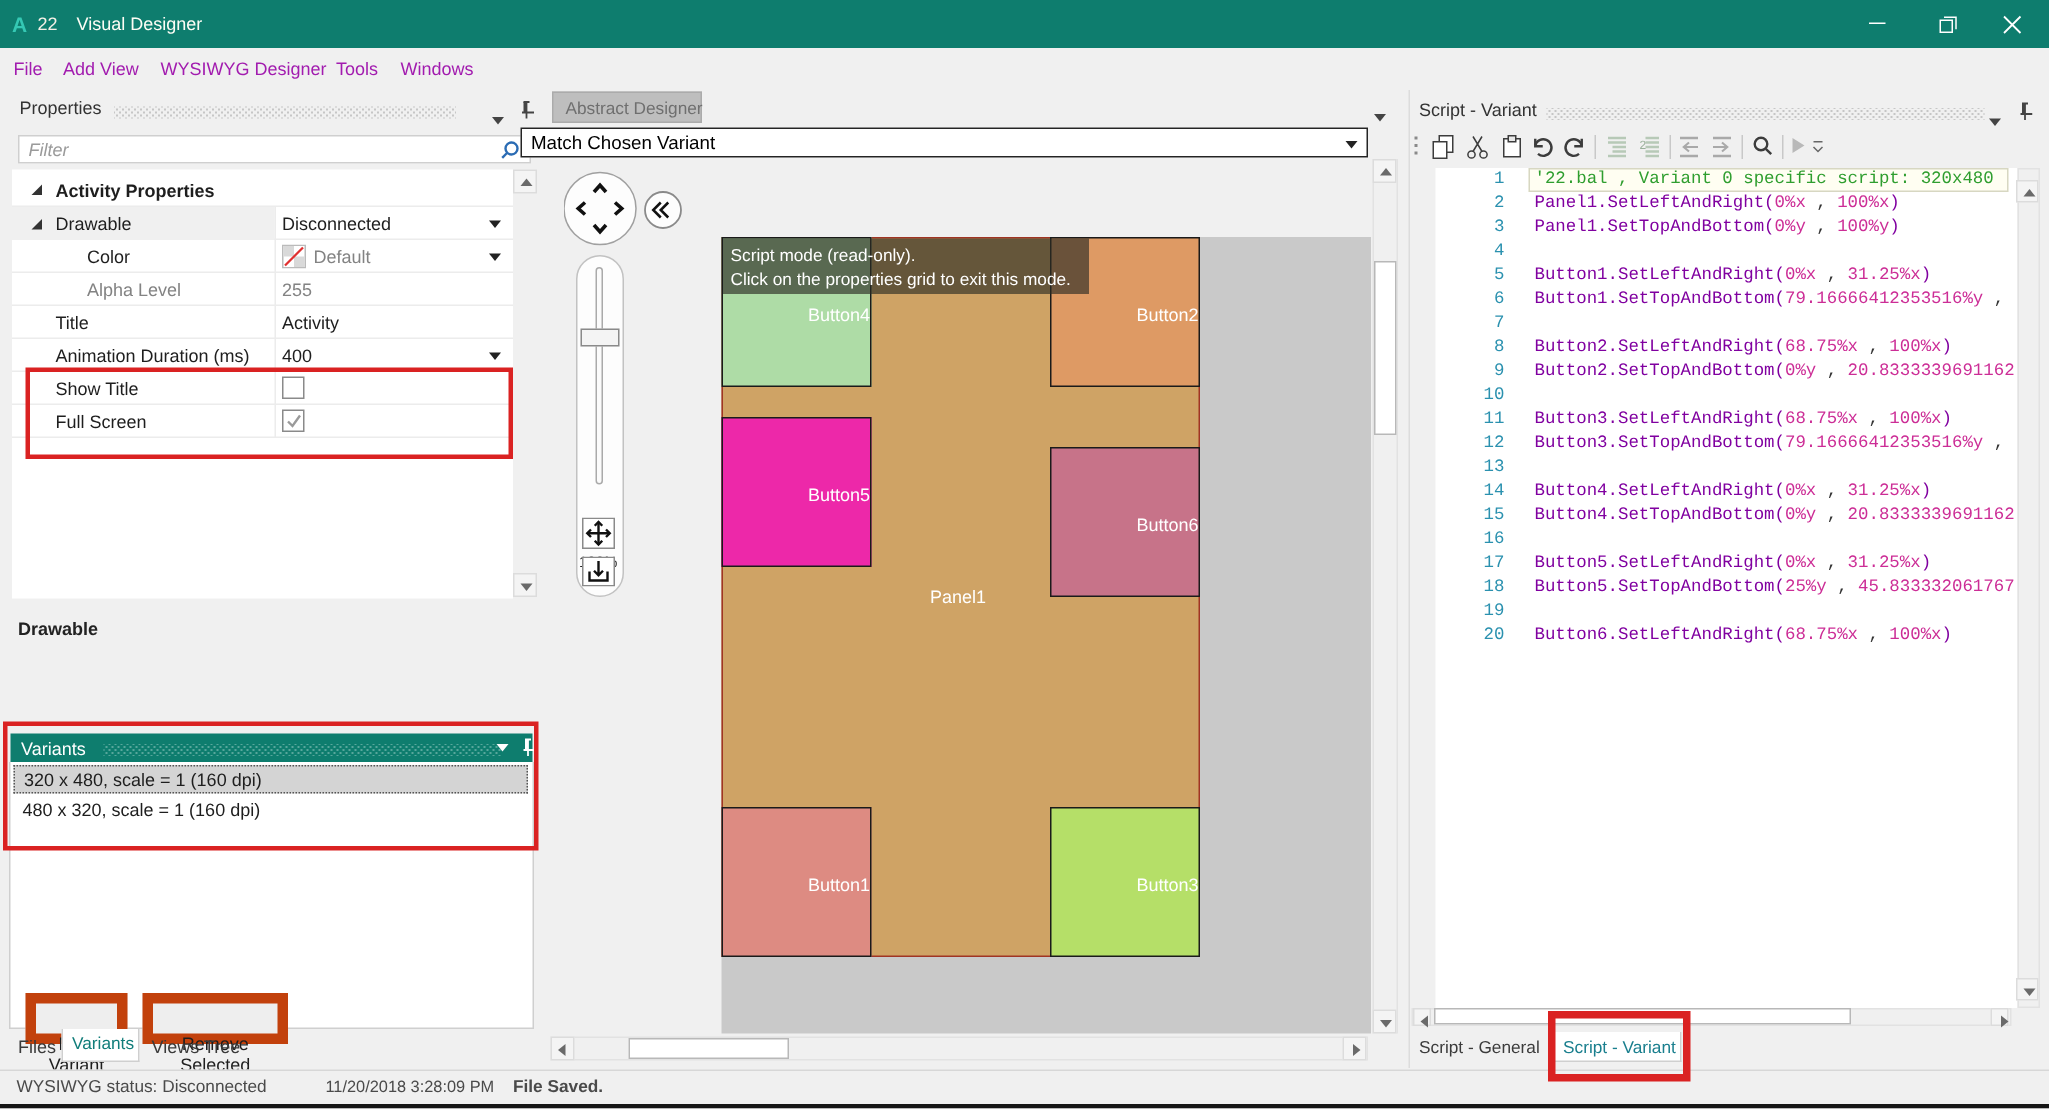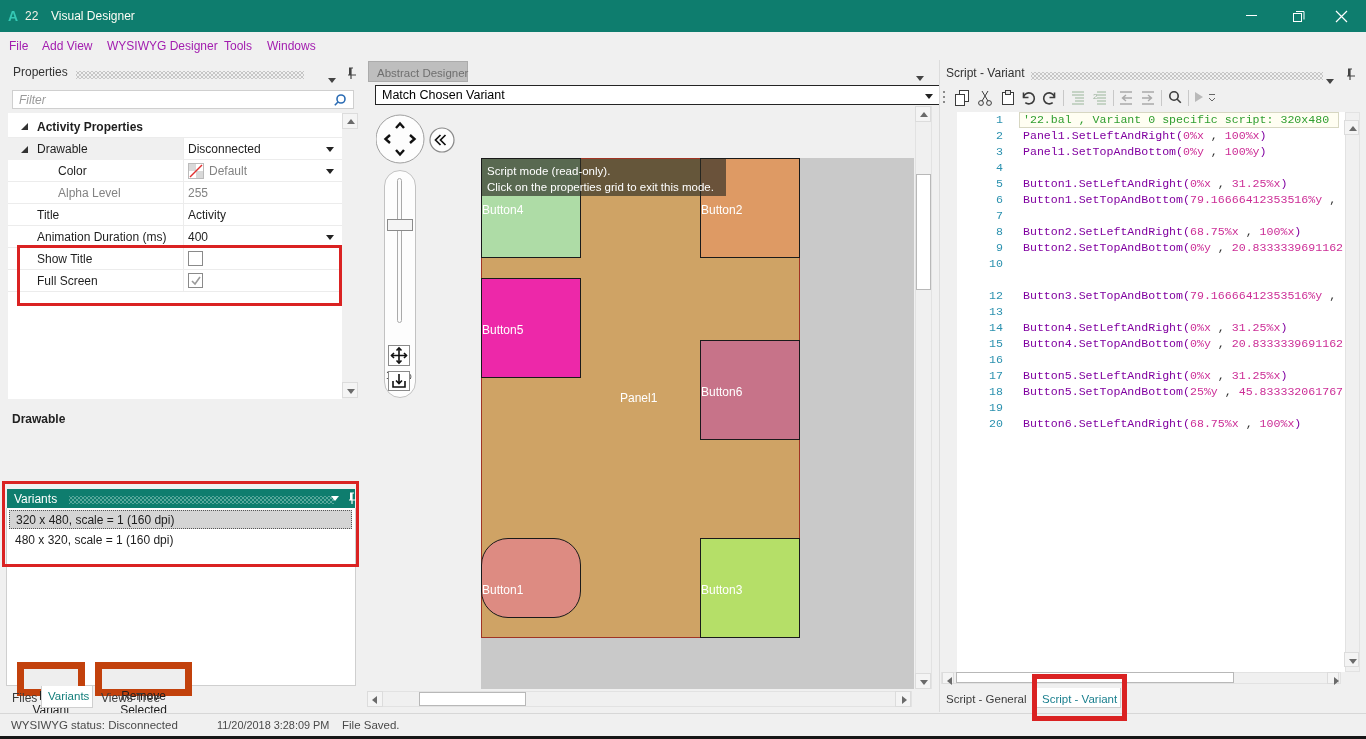--- a/index.html
+++ b/index.html
@@ -38,24 +38,24 @@
 #varhead{position:absolute;left:7px;top:489px;width:348px;height:19px;background:#0e7d6e;color:#fff;}
 #varlist{position:absolute;left:6px;top:508px;width:350px;height:178px;background:#fff;border:1px solid #cfcfcf;border-top:none;}
 .vitem{position:absolute;left:2px;width:343px;height:19px;font-size:12px;padding:2px 0 0 6px;}
 .vsel{background:#d4d4d4;border:1px dotted #555;}
 .btn{position:absolute;height:27px;background:#eeeeee;border:7px solid #c2410c;font-size:12px;text-align:center;padding-top:20px;}
 
 .tabrow{position:absolute;font-size:12px;white-space:nowrap;}
 .tabsel{background:#fff;border:1px solid #cfcfcf;border-top:none;color:#0d7d6e;}
 
 #midtab{position:absolute;left:368px;top:61px;width:100px;height:21px;background:#bebebe;border:1px solid #ababab;color:#6f6f6f;padding:5px 0 0 8px;font-size:11.5px;white-space:nowrap;}
-#midcombo{position:absolute;left:375px;top:85px;width:565px;height:20px;background:#fff;border:1px solid #242424;font-size:12.5px;padding:2px 0 16px 6px;color:#000;}
+#midcombo{position:absolute;left:347px;top:85px;width:565px;height:20px;background:#fff;border:1px solid #242424;font-size:12.5px;padding:2px 0 16px 6px;color:#000;}
 #canvasgray{position:absolute;left:481px;top:158px;width:433px;height:531px;background:#c9c9c9;}
 #phone{position:absolute;left:481px;top:158px;width:319px;height:480px;background:#cfa365;border:1px solid #a03424;}
-.cbtn{position:absolute;border:1.5px solid #1a1a1a;color:#fff;font-size:12px;text-align:left;}
+.cbtn{position:absolute;border:1.5px solid #1a1a1a;color:#fff;font-size:12px;text-align:right;}
 #tooltip{position:absolute;left:482px;top:159px;width:244px;height:37px;background:rgba(45,46,37,0.66);color:#fff;font-size:11.5px;padding:4px 0 0 5px;line-height:16px;white-space:nowrap;}
 
 .sbtrack{position:absolute;background:#f0f0f0;border:1px solid #e2e2e2;}
 .sbthumb{position:absolute;background:#fff;border:1px solid #b8b8b8;}
 .sbarrow{position:absolute;width:16px;height:16px;background:#f4f4f4;border:1px solid #dcdcdc;}
 .sbarrow:after{content:"";position:absolute;width:0;height:0;}
 .aup:after{left:4px;top:5px;border-left:4px solid transparent;border-right:4px solid transparent;border-bottom:5px solid #6a6a6a;}
 .adn:after{left:4px;top:6px;border-left:4px solid transparent;border-right:4px solid transparent;border-top:5px solid #6a6a6a;}
 .alf:after{left:4px;top:4px;border-top:4px solid transparent;border-bottom:4px solid transparent;border-right:5px solid #6a6a6a;}
 .art:after{left:6px;top:4px;border-top:4px solid transparent;border-bottom:4px solid transparent;border-left:5px solid #6a6a6a;}
@@ -198,22 +198,22 @@
 
 <div id="midtab">Abstract Designer</div>
 <div class="abs" style="left:916px;top:70px;"><span class="ddown"></span></div>
 <div id="midcombo">Match Chosen Variant<span class="darr" style="right:6px;top:8px;"></span></div>
 <div id="canvasgray"></div>
 <div id="phone"></div>
 
 <div class="cbtn" style="left:481px;top:158px;width:100px;height:100px;background:#aedca6;padding-top:44px;">Button4</div>
 <div class="cbtn" style="left:700px;top:158px;width:100px;height:100px;background:#de9a64;padding-top:44px;">Button2</div>
 <div class="cbtn" style="left:481px;top:278px;width:100px;height:100px;background:#ed28a9;padding-top:44px;">Button5</div>
-<div class="cbtn" style="left:700px;top:298px;width:100px;height:100px;background:#c77389;padding-top:44px;margin-top:42px;">Button6</div>
-<div class="cbtn" style="left:481px;top:538px;width:100px;height:80px;background:#dd8b82;padding-top:44px;border-radius:27px;">Button1</div>
+<div class="cbtn" style="left:700px;top:298px;width:100px;height:100px;background:#c77389;padding-top:44px;">Button6</div>
+<div class="cbtn" style="left:481px;top:538px;width:100px;height:100px;background:#dd8b82;padding-top:44px;">Button1</div>
 <div class="cbtn" style="left:700px;top:538px;width:100px;height:100px;background:#b5df68;padding-top:44px;">Button3</div>
 <div class="abs" style="left:620px;top:391px;color:#fff;font-size:12px;">Panel1</div>
 <div id="tooltip">Script mode (read-only).<br>Click on the properties grid to exit this mode.</div>
 
 <svg class="abs" style="left:376px;top:114px;" width="82" height="52">
   <circle cx="24" cy="25" r="24" fill="#fdfdfd" stroke="#a0a0a0" stroke-width="1"></circle>
   <path d="M20 14 l4 -4.5 l4 4.5" fill="none" stroke="#111" stroke-width="2.4"></path>
   <path d="M20 36 l4 4.5 l4 -4.5" fill="none" stroke="#111" stroke-width="2.4"></path>
   <path d="M14 21 l-4.5 4 l4.5 4" fill="none" stroke="#111" stroke-width="2.4"></path>
   <path d="M34 21 l4.5 4 l-4.5 4" fill="none" stroke="#111" stroke-width="2.4"></path>
@@ -258,20 +258,21 @@
     <div class="cl" style="top:0px;"><span class="ln" style="left:0px;top:1px;">1</span><span class="ct" style="top:1px;"><span class="grn">'22.bal , Variant 0 specific script: 320x480</span></span></div>
     <div class="cl" style="top:16px;"><span class="ln" style="left:0px;top:1px;">2</span><span class="ct" style="top:1px;"><span class="pur">Panel1.SetLeftAndRight(</span><span class="mag">0%x</span><span class="blk"> , </span><span class="mag">100%x</span><span class="pur">)</span></span></div>
     <div class="cl" style="top:32px;"><span class="ln" style="left:0px;top:1px;">3</span><span class="ct" style="top:1px;"><span class="pur">Panel1.SetTopAndBottom(</span><span class="mag">0%y</span><span class="blk"> , </span><span class="mag">100%y</span><span class="pur">)</span></span></div>
     <div class="cl" style="top:48px;"><span class="ln" style="left:0px;top:1px;">4</span><span class="ct" style="top:1px;"></span></div>
     <div class="cl" style="top:64px;"><span class="ln" style="left:0px;top:1px;">5</span><span class="ct" style="top:1px;"><span class="pur">Button1.SetLeftAndRight(</span><span class="mag">0%x</span><span class="blk"> , </span><span class="mag">31.25%x</span><span class="pur">)</span></span></div>
     <div class="cl" style="top:80px;"><span class="ln" style="left:0px;top:1px;">6</span><span class="ct" style="top:1px;"><span class="pur">Button1.SetTopAndBottom(</span><span class="mag">79.16666412353516%y</span><span class="blk"> ,</span></span></div>
     <div class="cl" style="top:96px;"><span class="ln" style="left:0px;top:1px;">7</span><span class="ct" style="top:1px;"></span></div>
     <div class="cl" style="top:112px;"><span class="ln" style="left:0px;top:1px;">8</span><span class="ct" style="top:1px;"><span class="pur">Button2.SetLeftAndRight(</span><span class="mag">68.75%x</span><span class="blk"> , </span><span class="mag">100%x</span><span class="pur">)</span></span></div>
     <div class="cl" style="top:128px;"><span class="ln" style="left:0px;top:1px;">9</span><span class="ct" style="top:1px;"><span class="pur">Button2.SetTopAndBottom(</span><span class="mag">0%y</span><span class="blk"> , </span><span class="mag">20.8333339691162</span></span></div>
     <div class="cl" style="top:144px;"><span class="ln" style="left:0px;top:1px;">10</span><span class="ct" style="top:1px;"></span></div>
+    <div class="cl" style="top:160px;"><span class="ln" style="left:0px;top:1px;">11</span><span class="ct" style="top:1px;"><span class="pur">Button3.SetLeftAndRight(</span><span class="mag">68.75%x</span><span class="blk"> , </span><span class="mag">100%x</span><span class="pur">)</span></span></div>
     <div class="cl" style="top:176px;"><span class="ln" style="left:0px;top:1px;">12</span><span class="ct" style="top:1px;"><span class="pur">Button3.SetTopAndBottom(</span><span class="mag">79.16666412353516%y</span><span class="blk"> ,</span></span></div>
     <div class="cl" style="top:192px;"><span class="ln" style="left:0px;top:1px;">13</span><span class="ct" style="top:1px;"></span></div>
     <div class="cl" style="top:208px;"><span class="ln" style="left:0px;top:1px;">14</span><span class="ct" style="top:1px;"><span class="pur">Button4.SetLeftAndRight(</span><span class="mag">0%x</span><span class="blk"> , </span><span class="mag">31.25%x</span><span class="pur">)</span></span></div>
     <div class="cl" style="top:224px;"><span class="ln" style="left:0px;top:1px;">15</span><span class="ct" style="top:1px;"><span class="pur">Button4.SetTopAndBottom(</span><span class="mag">0%y</span><span class="blk"> , </span><span class="mag">20.8333339691162</span></span></div>
     <div class="cl" style="top:240px;"><span class="ln" style="left:0px;top:1px;">16</span><span class="ct" style="top:1px;"></span></div>
     <div class="cl" style="top:256px;"><span class="ln" style="left:0px;top:1px;">17</span><span class="ct" style="top:1px;"><span class="pur">Button5.SetLeftAndRight(</span><span class="mag">0%x</span><span class="blk"> , </span><span class="mag">31.25%x</span><span class="pur">)</span></span></div>
     <div class="cl" style="top:272px;"><span class="ln" style="left:0px;top:1px;">18</span><span class="ct" style="top:1px;"><span class="pur">Button5.SetTopAndBottom(</span><span class="mag">25%y</span><span class="blk"> , </span><span class="mag">45.833332061767</span></span></div>
     <div class="cl" style="top:288px;"><span class="ln" style="left:0px;top:1px;">19</span><span class="ct" style="top:1px;"></span></div>
     <div class="cl" style="top:304px;"><span class="ln" style="left:0px;top:1px;">20</span><span class="ct" style="top:1px;"><span class="pur">Button6.SetLeftAndRight(</span><span class="mag">68.75%x</span><span class="blk"> , </span><span class="mag">100%x</span><span class="pur">)</span></span></div>
   </div>
@@ -284,21 +285,21 @@
 <div class="sbthumb" style="left:956px;top:672px;width:278px;height:11px;"></div>
 <div class="sbarrow art" style="left:1327px;top:672px;width:12px;height:12px;"></div>
 
 <div class="tabrow" style="left:946px;top:693px;color:#3c3c3c;font-size:11.5px;">Script - General</div>
 <div class="tabrow tabsel" style="left:1034px;top:688px;width:87px;height:20px;padding:5px 0 0 7px;font-size:11.5px;color:#1a7f8e;">Script - Variant</div>
 <div class="redrect" style="left:1032px;top:674px;width:95px;height:47px;border-width:5px;"></div>
 
 <div id="statusbar">
   <span style="position:absolute;left:11px;top:5px;">WYSIWYG status: Disconnected</span>
   <span style="position:absolute;left:217px;top:5px;font-size:10.9px;">11/20/2018 3:28:09 PM</span>
-  <span style="position:absolute;left:342px;top:5px;">File Saved.</span>
+  <span style="position:absolute;left:342px;top:5px;font-weight:bold;">File Saved.</span>
 </div>
 <div id="blackbottom"></div>
 <svg class="abs" style="left:941px;top:88px;" width="290" height="20">
     <g stroke="#8a8a8a" fill="none">
       <path d="M3 3 v2 M3 8 v2 M3 13 v2" stroke-width="2"></path>
     </g>
     <g transform="translate(14,2)" stroke="#3c3c3c" fill="#fff">
       <rect x="4.5" y="0.5" width="9" height="11"></rect>
       <rect x="0.5" y="4.5" width="9" height="11"></rect>
     </g>

